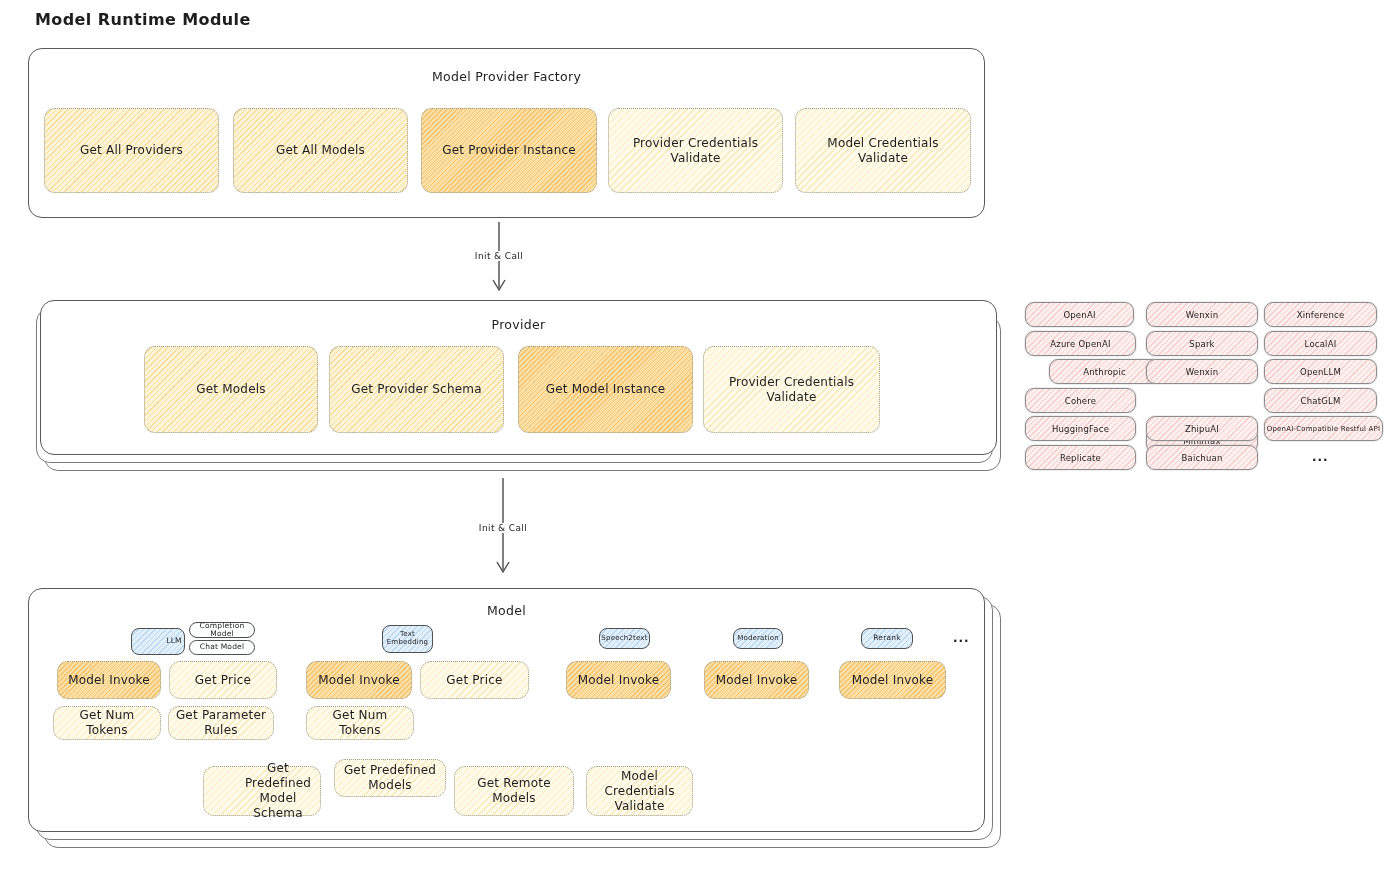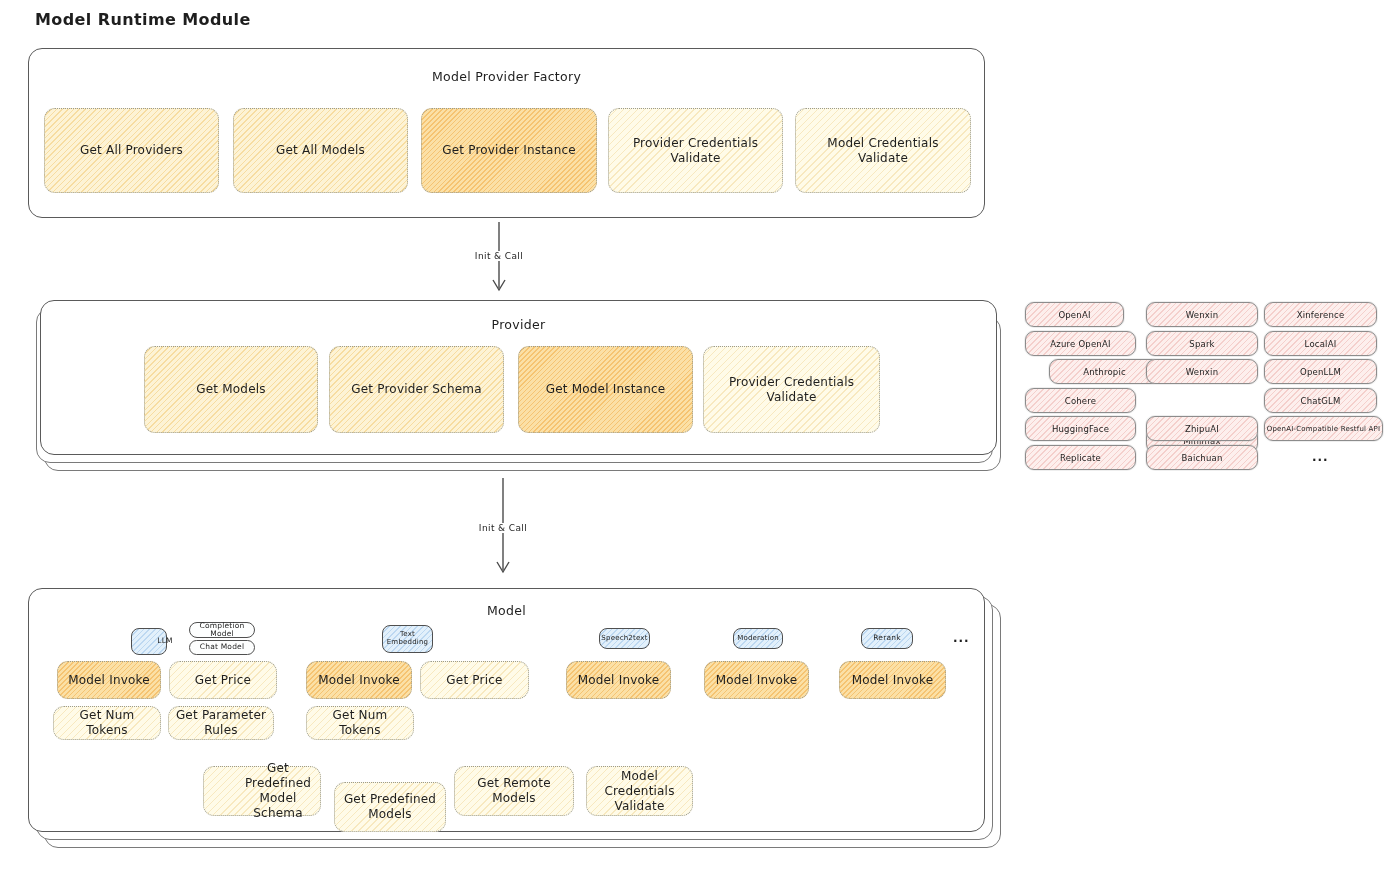--- a/index.html
+++ b/index.html
@@ -62,21 +62,21 @@
 <div class="abs stack-layer" style="left:44px;top:316px;width:957px;height:155px;"></div>
 <div class="abs stack-layer" style="left:36px;top:308px;width:957px;height:155px;"></div>
 <div class="abs container" style="left:40px;top:300px;width:957px;height:155px;">
   <div class="abs container-title" style="top:16px;">Provider</div>
   <div class="abs node hatch-medium" style="left:103px;top:45px;width:174px;height:87px;">Get Models</div>
   <div class="abs node hatch-medium" style="left:288px;top:45px;width:175px;height:87px;">Get Provider Schema</div>
   <div class="abs node hatch-strong" style="left:477px;top:45px;width:175px;height:87px;">Get Model Instance</div>
   <div class="abs node hatch-light" style="left:662px;top:45px;width:177px;height:87px;">Provider Credentials Validate</div>
 </div>
 
-<div class="abs pill hatch-pink" style="left:1025px;top:302px;width:99px;height:25px;">OpenAI</div>
+<div class="abs pill hatch-pink" style="left:1025px;top:302px;width:109px;height:25px;">OpenAI</div>
 <div class="abs pill hatch-pink" style="left:1146px;top:302px;width:112px;height:25px;">Wenxin</div>
 <div class="abs pill hatch-pink" style="left:1264px;top:302px;width:113px;height:25px;">Xinference</div>
 <div class="abs pill hatch-pink" style="left:1025px;top:331px;width:111px;height:25px;">Azure OpenAI</div>
 <div class="abs pill hatch-pink" style="left:1146px;top:331px;width:112px;height:25px;">Spark</div>
 <div class="abs pill hatch-pink" style="left:1264px;top:331px;width:113px;height:25px;">LocalAI</div>
 <div class="abs pill hatch-pink" style="left:1025px;top:359px;width:111px;height:25px;margin-left:24px;">Anthropic</div>
 <div class="abs pill hatch-pink" style="left:1146px;top:359px;width:112px;height:25px;">Wenxin</div>
 <div class="abs pill hatch-pink" style="left:1264px;top:359px;width:113px;height:25px;">OpenLLM</div>
 <div class="abs pill hatch-pink" style="left:1025px;top:388px;width:111px;height:25px;">Cohere</div>
 <div class="abs pill hatch-pink" style="left:1146px;top:388px;width:112px;height:25px;margin-top:40px;">Minimax</div>
@@ -92,21 +92,21 @@
   <line x1="10" y1="0" x2="10" y2="92" stroke="#4a4a4a" stroke-width="1.4"></line>
   <path d="M4,84 L10,94 L16,84" fill="none" stroke="#4a4a4a" stroke-width="1.4"></path>
 </svg>
 <div class="abs arrow-label" style="left:472px;top:523px;width:62px;">Init &amp; Call</div>
 
 <div class="abs stack-layer" style="left:44px;top:604px;width:957px;height:244px;"></div>
 <div class="abs stack-layer" style="left:36px;top:596px;width:957px;height:244px;"></div>
 <div class="abs container" style="left:28px;top:588px;width:957px;height:244px;">
   <div class="abs container-title" style="top:14px;">Model</div>
 
-  <div class="abs tab hatch-blue" style="left:102px;top:39px;width:36px;height:27px;padding-left:32px;">LLM</div>
+  <div class="abs tab hatch-blue" style="left:102px;top:39px;width:54px;height:27px;padding-left:32px;">LLM</div>
   <div class="abs tab tab-white" style="left:160px;top:33px;width:66px;height:16px;">Completion Model</div>
   <div class="abs tab tab-white" style="left:160px;top:51px;width:66px;height:15px;">Chat Model</div>
   <div class="abs tab hatch-blue" style="left:353px;top:36px;width:51px;height:28px;font-size:7px;padding:0 2px;">Text Embedding</div>
   <div class="abs tab hatch-blue" style="left:570px;top:39px;width:51px;height:21px;font-size:7px;">Speech2text</div>
   <div class="abs tab hatch-blue" style="left:704px;top:39px;width:50px;height:21px;font-size:7px;">Moderation</div>
   <div class="abs tab hatch-blue" style="left:832px;top:39px;width:52px;height:21px;">Rerank</div>
   <div class="abs dots" style="left:924px;top:42px;">...</div>
 
   <div class="abs node hatch-strong" style="left:28px;top:72px;width:104px;height:38px;">Model Invoke</div>
   <div class="abs node hatch-light" style="left:140px;top:72px;width:108px;height:38px;">Get Price</div>
@@ -114,16 +114,16 @@
   <div class="abs node hatch-light" style="left:391px;top:72px;width:109px;height:38px;">Get Price</div>
   <div class="abs node hatch-strong" style="left:537px;top:72px;width:105px;height:38px;">Model Invoke</div>
   <div class="abs node hatch-strong" style="left:675px;top:72px;width:105px;height:38px;">Model Invoke</div>
   <div class="abs node hatch-strong" style="left:810px;top:72px;width:107px;height:38px;">Model Invoke</div>
 
   <div class="abs node hatch-light" style="left:24px;top:117px;width:108px;height:34px;">Get Num Tokens</div>
   <div class="abs node hatch-light" style="left:139px;top:117px;width:106px;height:34px;">Get Parameter Rules</div>
   <div class="abs node hatch-light" style="left:277px;top:117px;width:108px;height:34px;">Get Num Tokens</div>
 
   <div class="abs node hatch-light" style="left:174px;top:177px;width:118px;height:50px;padding-left:38px;">Get Predefined Model Schema</div>
-  <div class="abs node hatch-light" style="left:305px;top:193px;width:112px;height:50px;text-align:center;">Get Predefined Models</div>
+  <div class="abs node hatch-light" style="left:305px;top:170px;width:112px;height:38px;text-align:center;">Get Predefined Models</div>
   <div class="abs node hatch-light" style="left:425px;top:177px;width:120px;height:50px;">Get Remote Models</div>
   <div class="abs node hatch-light" style="left:557px;top:177px;width:107px;height:50px;">Model Credentials Validate</div>
 </div>
 
 </body></html>

